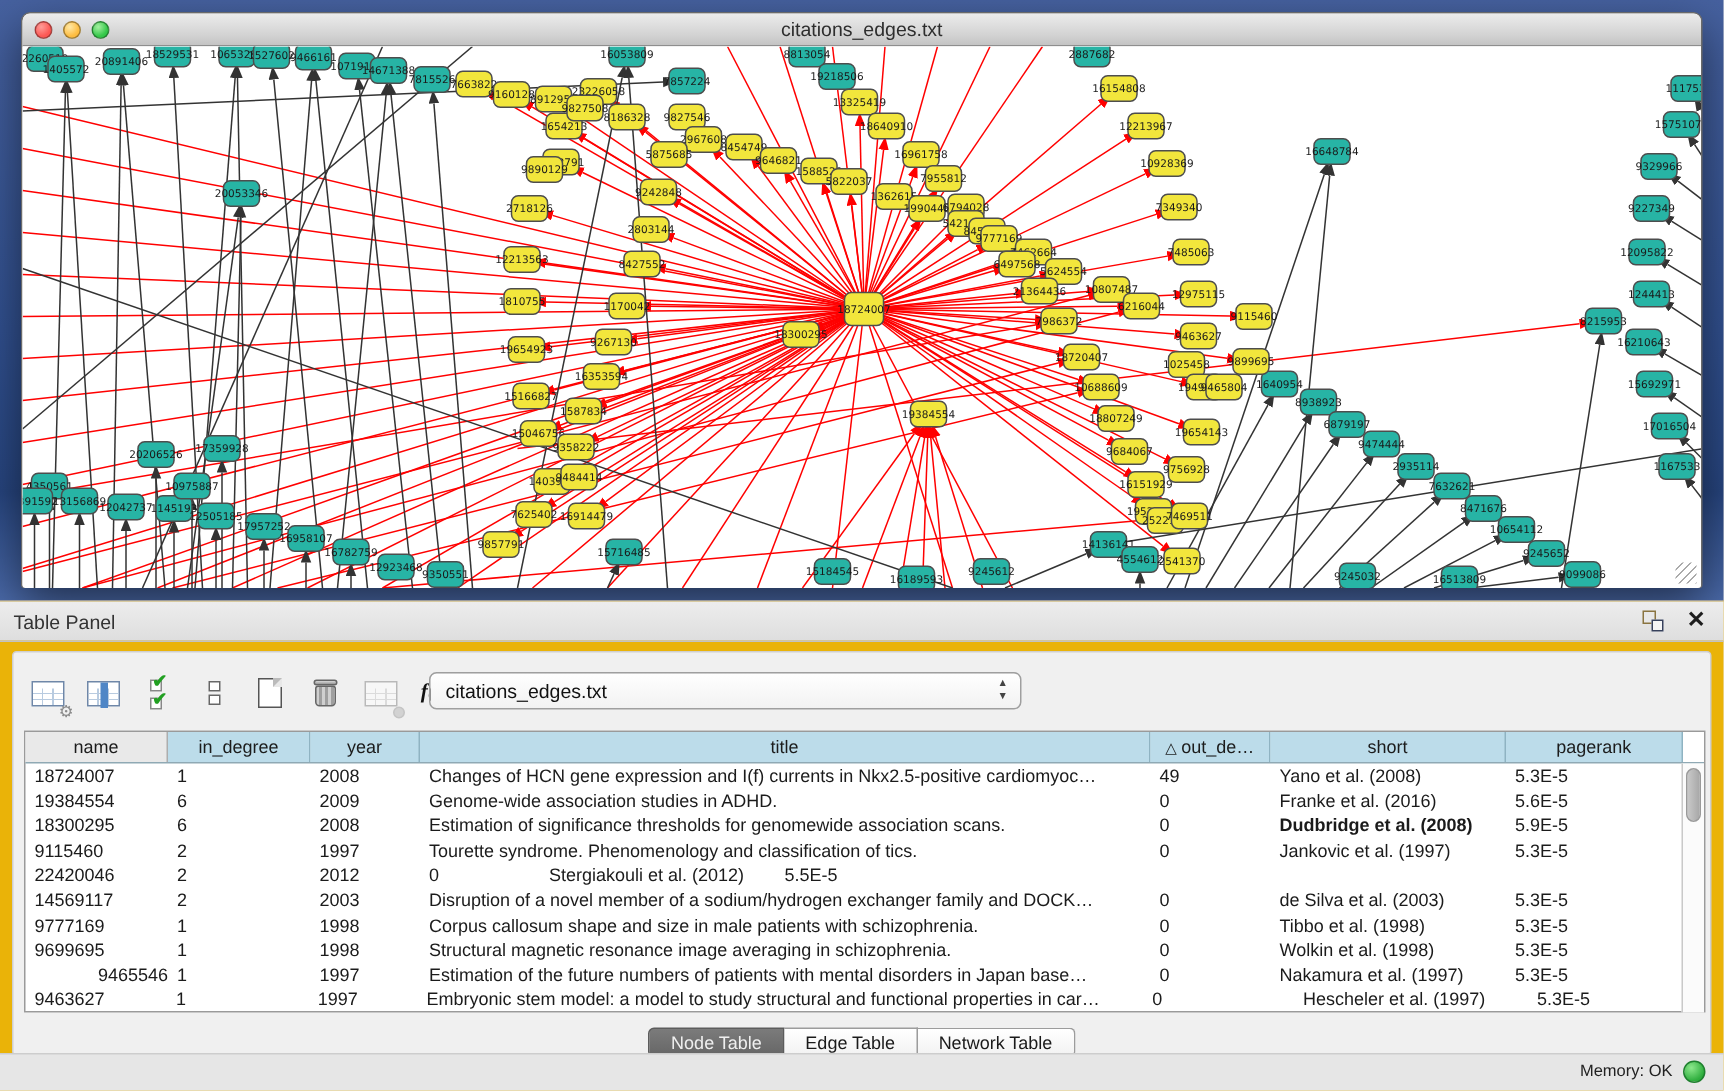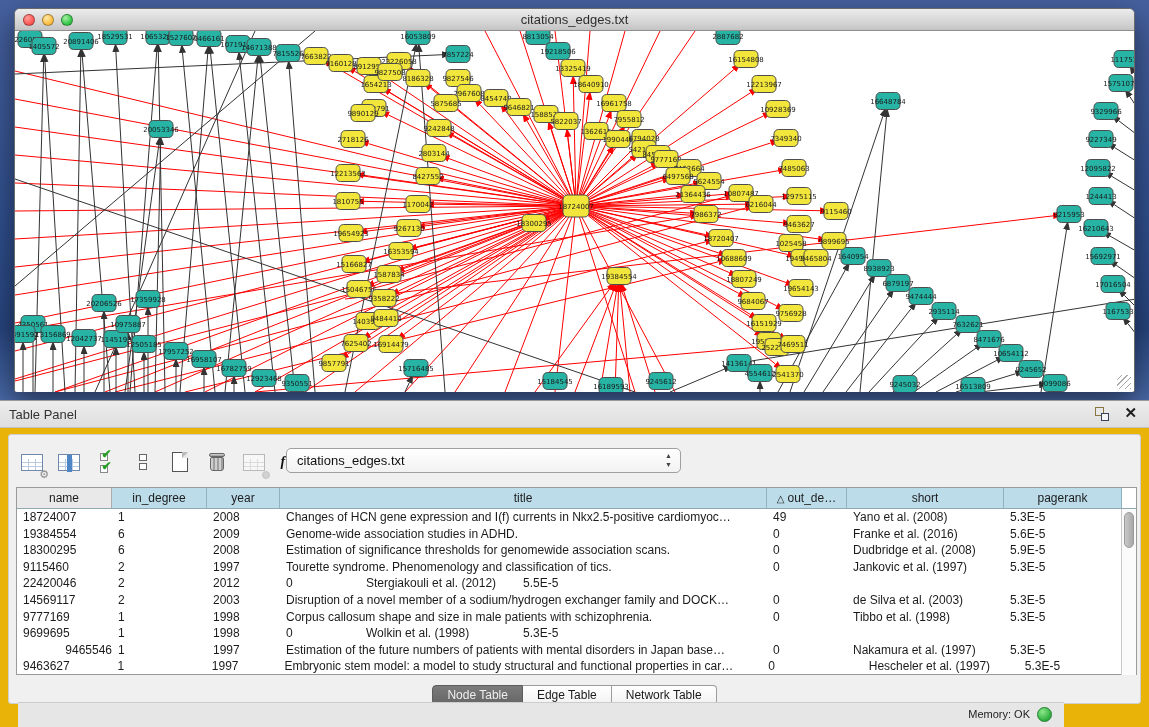--- a/index.html
+++ b/index.html
@@ -76,22 +76,22 @@
 
   .tabs { position:absolute; left:0; right:0; top:250px; display:flex; justify-content:center; }
   .seg { height:20px; font-size:12px; line-height:19px; padding:0 14px;
     background:linear-gradient(180deg,#ffffff,#f2f2f2); color:#1a1a1a;
     border:1px solid #9c9c9c; border-left:none; }
   .seg:first-child { border-left:1px solid #9c9c9c; border-radius:4px 0 0 4px; }
   .seg:last-child { border-radius:0 4px 4px 0; }
   .seg.active { background:linear-gradient(180deg,#7b7b7b,#666666); color:#efefef;
     border-color:#5c5c5c; }
 
-  .statusbar { position:absolute; left:0; top:702px; width:1046px; height:25px;
-    background:#e6e6e6; border-top:1px solid #cdcdcd;margin-left:18px; }
+  .statusbar { position:absolute; left:0; top:702px; width:1149px; height:25px;
+    background:#e6e6e6; border-top:1px solid #cdcdcd; }
   .mem-label { position:absolute; right:34px; top:5px; font-size:11px; color:#222; }
   .mem-dot { position:absolute; right:12px; top:4px; width:15px; height:15px;
     border-radius:50%; border:1px solid #1e7f2e;
     background:radial-gradient(circle at 35% 30%, #8ce88c, #2fae3e 70%); }
 
   
   .mini-table { width:22px; height:17px; border:1px solid #6f87a8; background:#fff; position:relative; }
   .mini-table .hd { height:4px; background:#7fafd4; }
   .mini-table .grid { position:absolute; inset:4px 0 0 0;
      background:
@@ -968,21 +968,21 @@
             <div class="td" style="width: 80px;">0</div>
             <div class="td" style="width: 157px;">Franke et al. (2016)</div>
             <div class="td" style="width: 118px;">5.6E-5</div>
           </div>
           <div class="tr">
             <div class="td" style="width: 95px;">18300295</div>
             <div class="td" style="width: 95px;">6</div>
             <div class="td" style="width: 73px;">2008</div>
             <div class="td" style="width: 487px;">Estimation of significance thresholds for genomewide association scans.</div>
             <div class="td" style="width: 80px;">0</div>
-            <div class="td" style="width: 157px;">Dudbridge et al. (2008)</div>
+            <div class="td" style="width: 157px; font-weight: bold;">Dudbridge et al. (2008)</div>
             <div class="td" style="width: 118px;">5.9E-5</div>
           </div>
           <div class="tr">
             <div class="td" style="width: 95px;">9115460</div>
             <div class="td" style="width: 95px;">2</div>
             <div class="td" style="width: 73px;">1997</div>
             <div class="td" style="width: 487px;">Tourette syndrome. Phenomenology and classification of tics.</div>
             <div class="td" style="width: 80px;">0</div>
             <div class="td" style="width: 157px;">Jankovic et al. (1997)</div>
             <div class="td" style="width: 118px;">5.3E-5</div>
@@ -1010,20 +1010,21 @@
             <div class="td" style="width: 73px;">1998</div>
             <div class="td" style="width: 487px;">Corpus callosum shape and size in male patients with schizophrenia.</div>
             <div class="td" style="width: 80px;">0</div>
             <div class="td" style="width: 157px;">Tibbo et al. (1998)</div>
             <div class="td" style="width: 118px;">5.3E-5</div>
           </div>
           <div class="tr">
             <div class="td" style="width: 95px;">9699695</div>
             <div class="td" style="width: 95px;">1</div>
             <div class="td" style="width: 73px;">1998</div>
+            <div class="td" style="width: 487px;">Structural magnetic resonance image averaging in schizophrenia.</div>
             <div class="td" style="width: 80px;">0</div>
             <div class="td" style="width: 157px;">Wolkin et al. (1998)</div>
             <div class="td" style="width: 118px;">5.3E-5</div>
           </div>
           <div class="tr">
             <div class="td" style="width: 95px; text-align: right;">9465546</div>
             <div class="td" style="width: 95px;">1</div>
             <div class="td" style="width: 73px;">1997</div>
             <div class="td" style="width: 487px;">Estimation of the future numbers of patients with mental disorders in Japan base…</div>
             <div class="td" style="width: 80px;">0</div>

